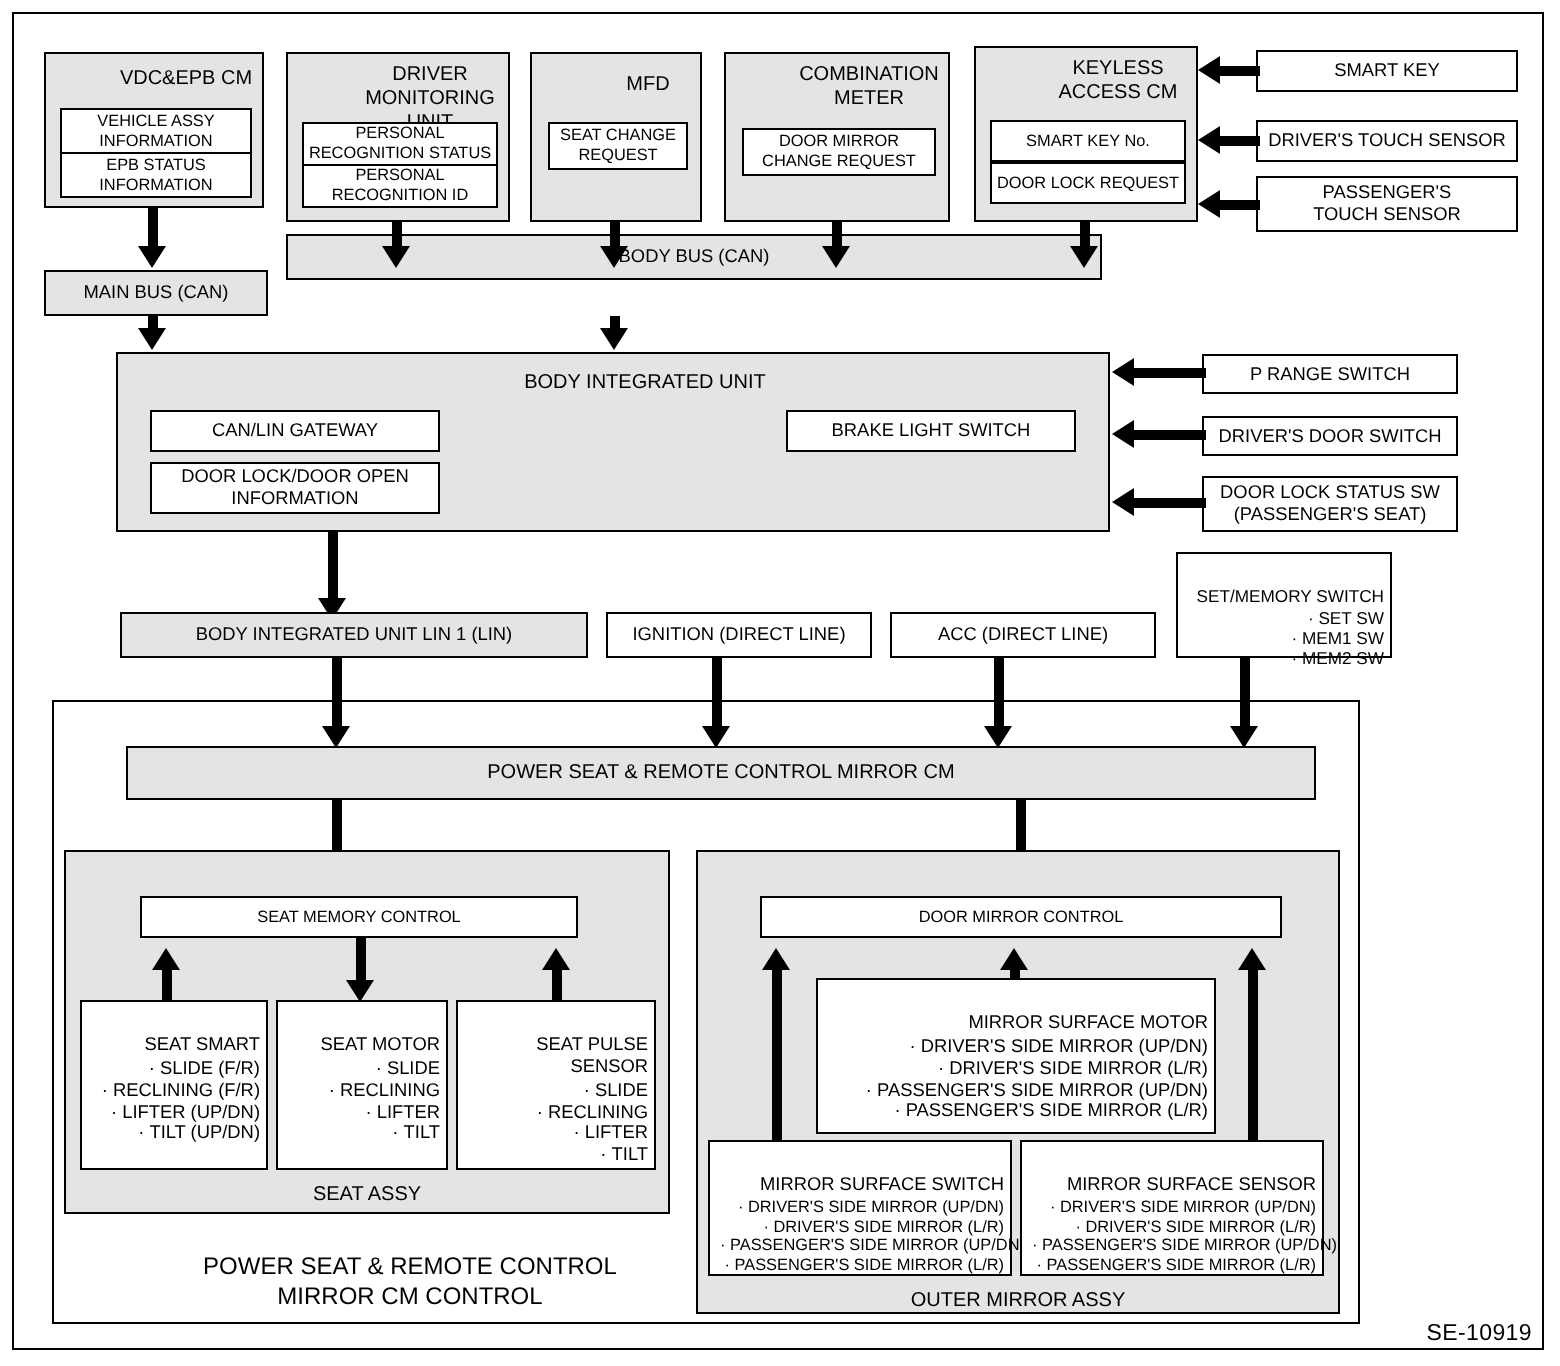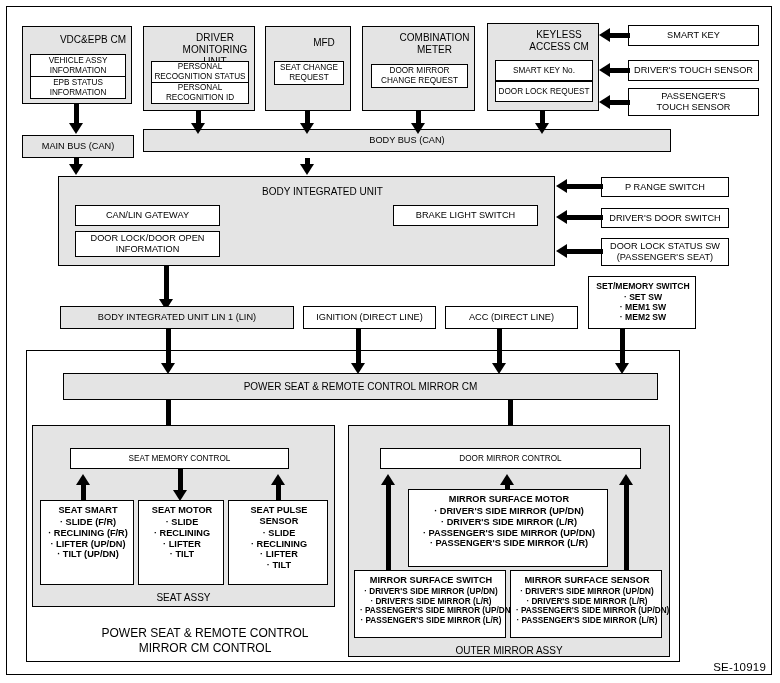--- a/index.html
+++ b/index.html
@@ -46,23 +46,22 @@
   .hdr{
     position:absolute;
     left:0;right:0;
     text-align:center;
     padding-left:32px;
   }
 
   
   .lst{
     position:absolute;
-    left:5px;top:4px;right:3px;
-    text-align:center;
-    font-weight:bold;
+    left:5px;top:16px;right:3px;
+    text-align:right;
   }
   .lst .ttl{display:block;margin-bottom:1px;}
   .lst .it{display:block;white-space:nowrap;}
   .lst .it:before{content:"\00B7\00A0";}
 
   
   .ln{position:absolute;background:#000;}
   .vl{width:5px;}
   .hl{height:5px;}
 
@@ -149,21 +148,21 @@
   <div class="ln hl" style="left:608px;top:33px;width:22px;"></div>
   <div class="ar ar-l" style="left:599px;top:28px;"></div>
 
   <div class="ln hl" style="left:608px;top:68px;width:22px;"></div>
   <div class="ar ar-l" style="left:599px;top:63px;"></div>
 
   <div class="ln hl" style="left:608px;top:100px;width:22px;"></div>
   <div class="ar ar-l" style="left:599px;top:95px;"></div>
 
   <div class="nd gray t9" style="left:22px;top:135px;width:112px;height:23px;">MAIN BUS (CAN)</div>
-  <div class="nd gray t9" style="left:143px;top:129px;width:528px;height:23px;">BODY BUS (CAN)</div>
+  <div class="nd gray t9" style="left:143px;top:117px;width:408px;height:23px;">BODY BUS (CAN)</div>
 
   <div class="ln vl" style="left:74px;top:104px;height:20px;"></div>
   <div class="ar ar-d" style="left:69px;top:123px;"></div>
 
   <div class="ln vl" style="left:196px;top:111px;height:13px;"></div>
   <div class="ar ar-d" style="left:191px;top:123px;"></div>
 
   <div class="ln vl" style="left:305px;top:111px;height:13px;"></div>
   <div class="ar ar-d" style="left:300px;top:123px;"></div>
 

